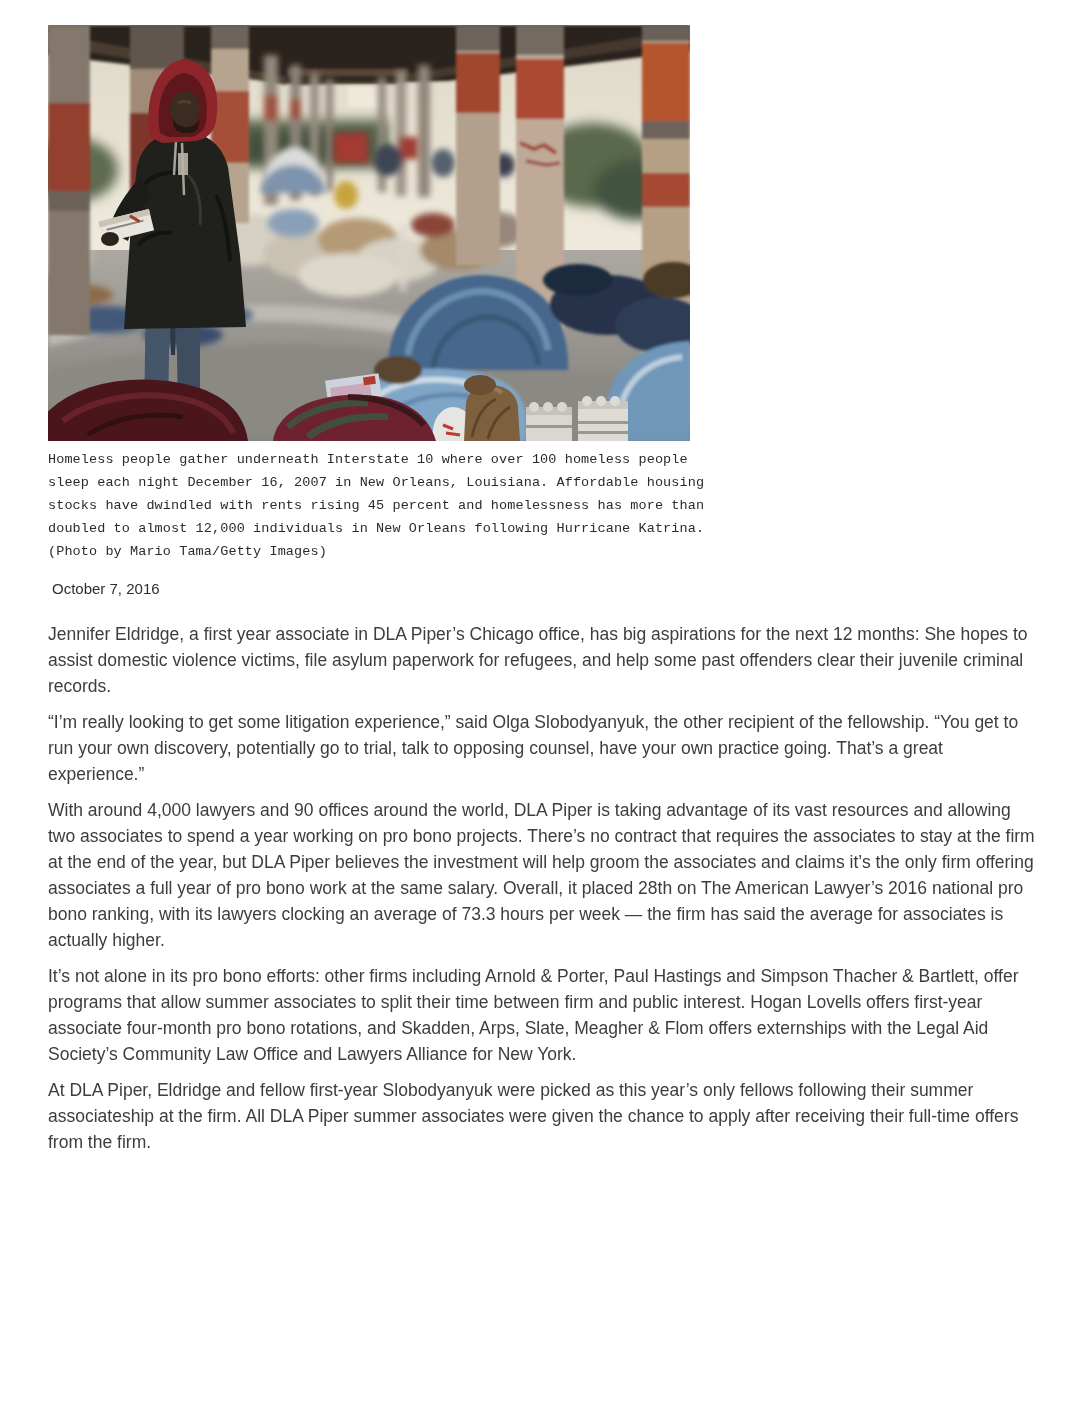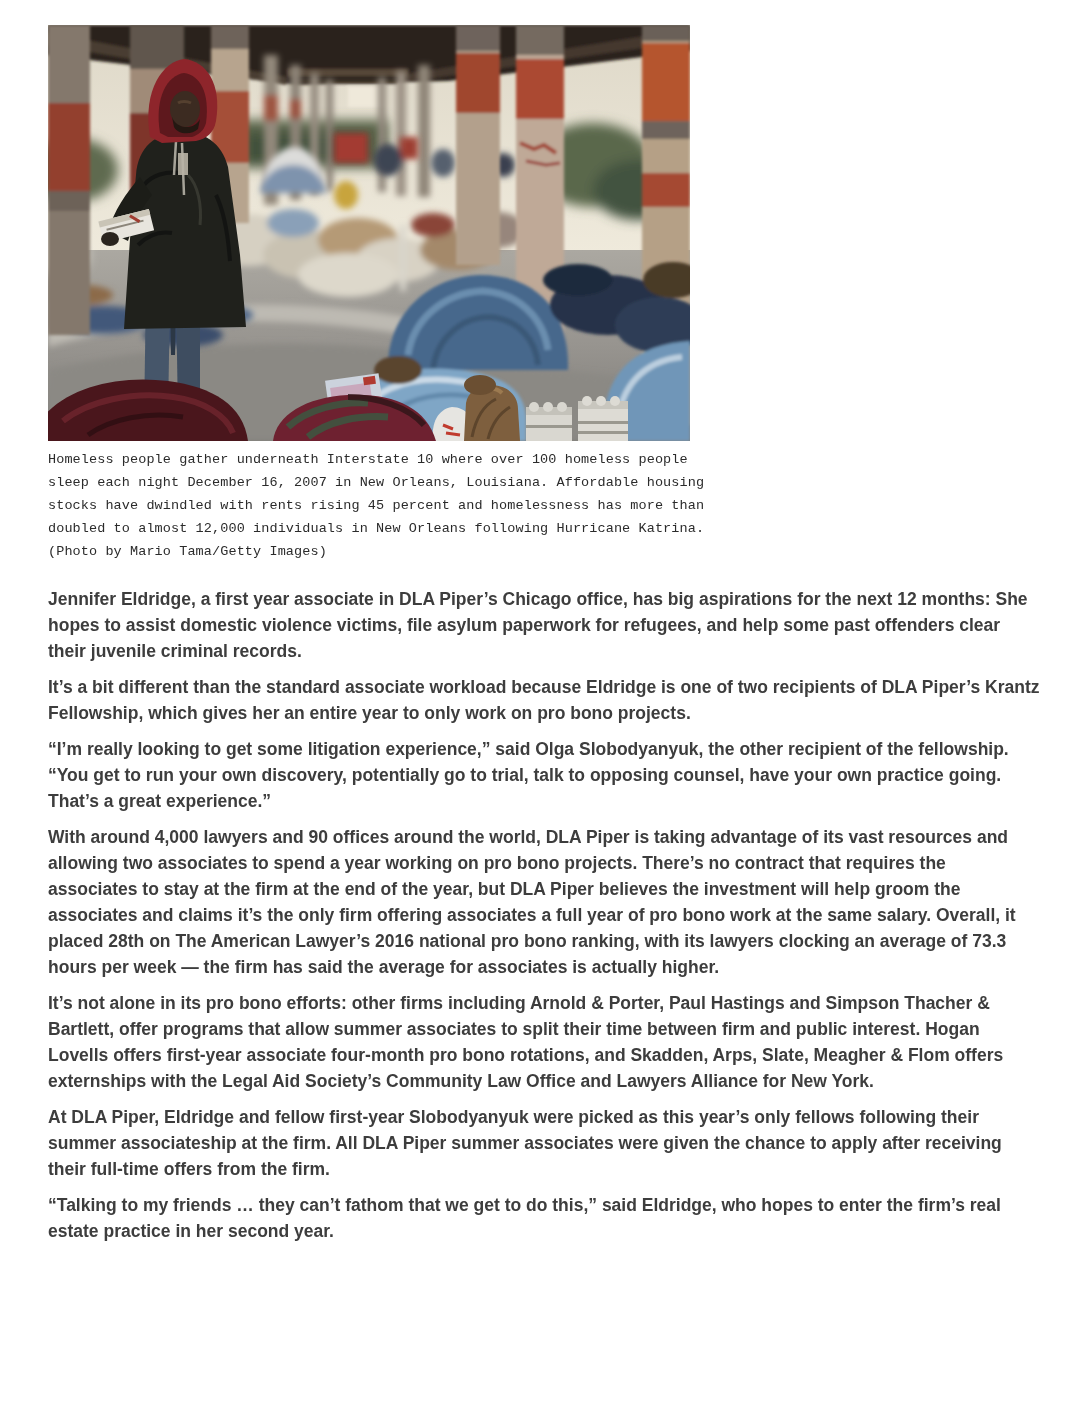--- a/index.html
+++ b/index.html
@@ -58,21 +58,20 @@
     font-size: 15px;
     line-height: 18px;
     color: #2e2e2e;
   }
   .article-body {
     margin-top: 23px;
     width: 992px;
     font-size: 17.5px;
     line-height: 26px;
     color: #3d3d3d;
-    font-weight: bold;
   }
   .article-body p {
     margin: 0 0 10px 0;
   }
 </style>
 </head>
 <body>
 
 <div class="page">
 
@@ -289,24 +288,23 @@
           <path d="M225,416 C228,390 258,372 300,370 C345,368 378,382 388,416 Z" fill="#6e2130"></path>
           <path d="M240,402 C260,384 292,376 320,378 M260,412 C280,396 310,390 340,392" stroke="#3c5741" stroke-width="7" fill="none" opacity="0.85"></path>
           <path d="M300,372 C330,372 360,382 376,400" stroke="#2e1518" stroke-width="6" fill="none" opacity="0.8"></path>
         </g>
       </svg>
     </div>
     <figcaption>Homeless people gather underneath Interstate 10 where over 100 homeless people sleep each night December 16, 2007 in New Orleans, Louisiana. Affordable housing stocks have dwindled with rents rising 45 percent and homelessness has more than doubled to almost 12,000 individuals in New Orleans following Hurricane Katrina. (Photo by Mario Tama/Getty Images)</figcaption>
   </figure>
 
 
+  <div class="article-date">October 7, 2016</div>
 
   <div class="article-body">
     <p>Jennifer Eldridge, a first year associate in DLA Piper’s Chicago office, has big aspirations for the next 12 months: She hopes to assist domestic violence victims, file asylum paperwork for refugees, and help some past offenders clear their juvenile criminal records.</p>
-    <p>It’s a bit different than the standard associate workload because Eldridge is one of two recipients of DLA Piper’s Krantz Fellowship, which gives her an entire year to only work on pro bono projects.</p>
     <p>“I’m really looking to get some litigation experience,” said Olga Slobodyanyuk, the other recipient of the fellowship. “You get to run your own discovery, potentially go to trial, talk to opposing counsel, have your own practice going. That’s a great experience.”</p>
     <p>With around 4,000 lawyers and 90 offices around the world, DLA Piper is taking advantage of its vast resources and allowing two associates to spend a year working on pro bono projects. There’s no contract that requires the associates to stay at the firm at the end of the year, but DLA Piper believes the investment will help groom the associates and claims it’s the only firm offering associates a full year of pro bono work at the same salary. Overall, it placed 28th on The American Lawyer’s 2016 national pro bono ranking, with its lawyers clocking an average of 73.3 hours per week — the firm has said the average for associates is actually higher.</p>
     <p>It’s not alone in its pro bono efforts: other firms including Arnold &amp; Porter, Paul Hastings and Simpson Thacher &amp; Bartlett, offer programs that allow summer associates to split their time between firm and public interest. Hogan Lovells offers first-year associate four-month pro bono rotations, and Skadden, Arps, Slate, Meagher &amp; Flom offers externships with the Legal Aid Society’s Community Law Office and Lawyers Alliance for New York.</p>
     <p>At DLA Piper, Eldridge and fellow first-year Slobodyanyuk were picked as this year’s only fellows following their summer associateship at the firm. All DLA Piper summer associates were given the chance to apply after receiving their full-time offers from the firm.</p>
-    <p>“Talking to my friends … they can’t fathom that we get to do this,” said Eldridge, who hopes to enter the firm’s real estate practice in her second year.</p>
   </div>
 
 </div>
 
 </body></html>

